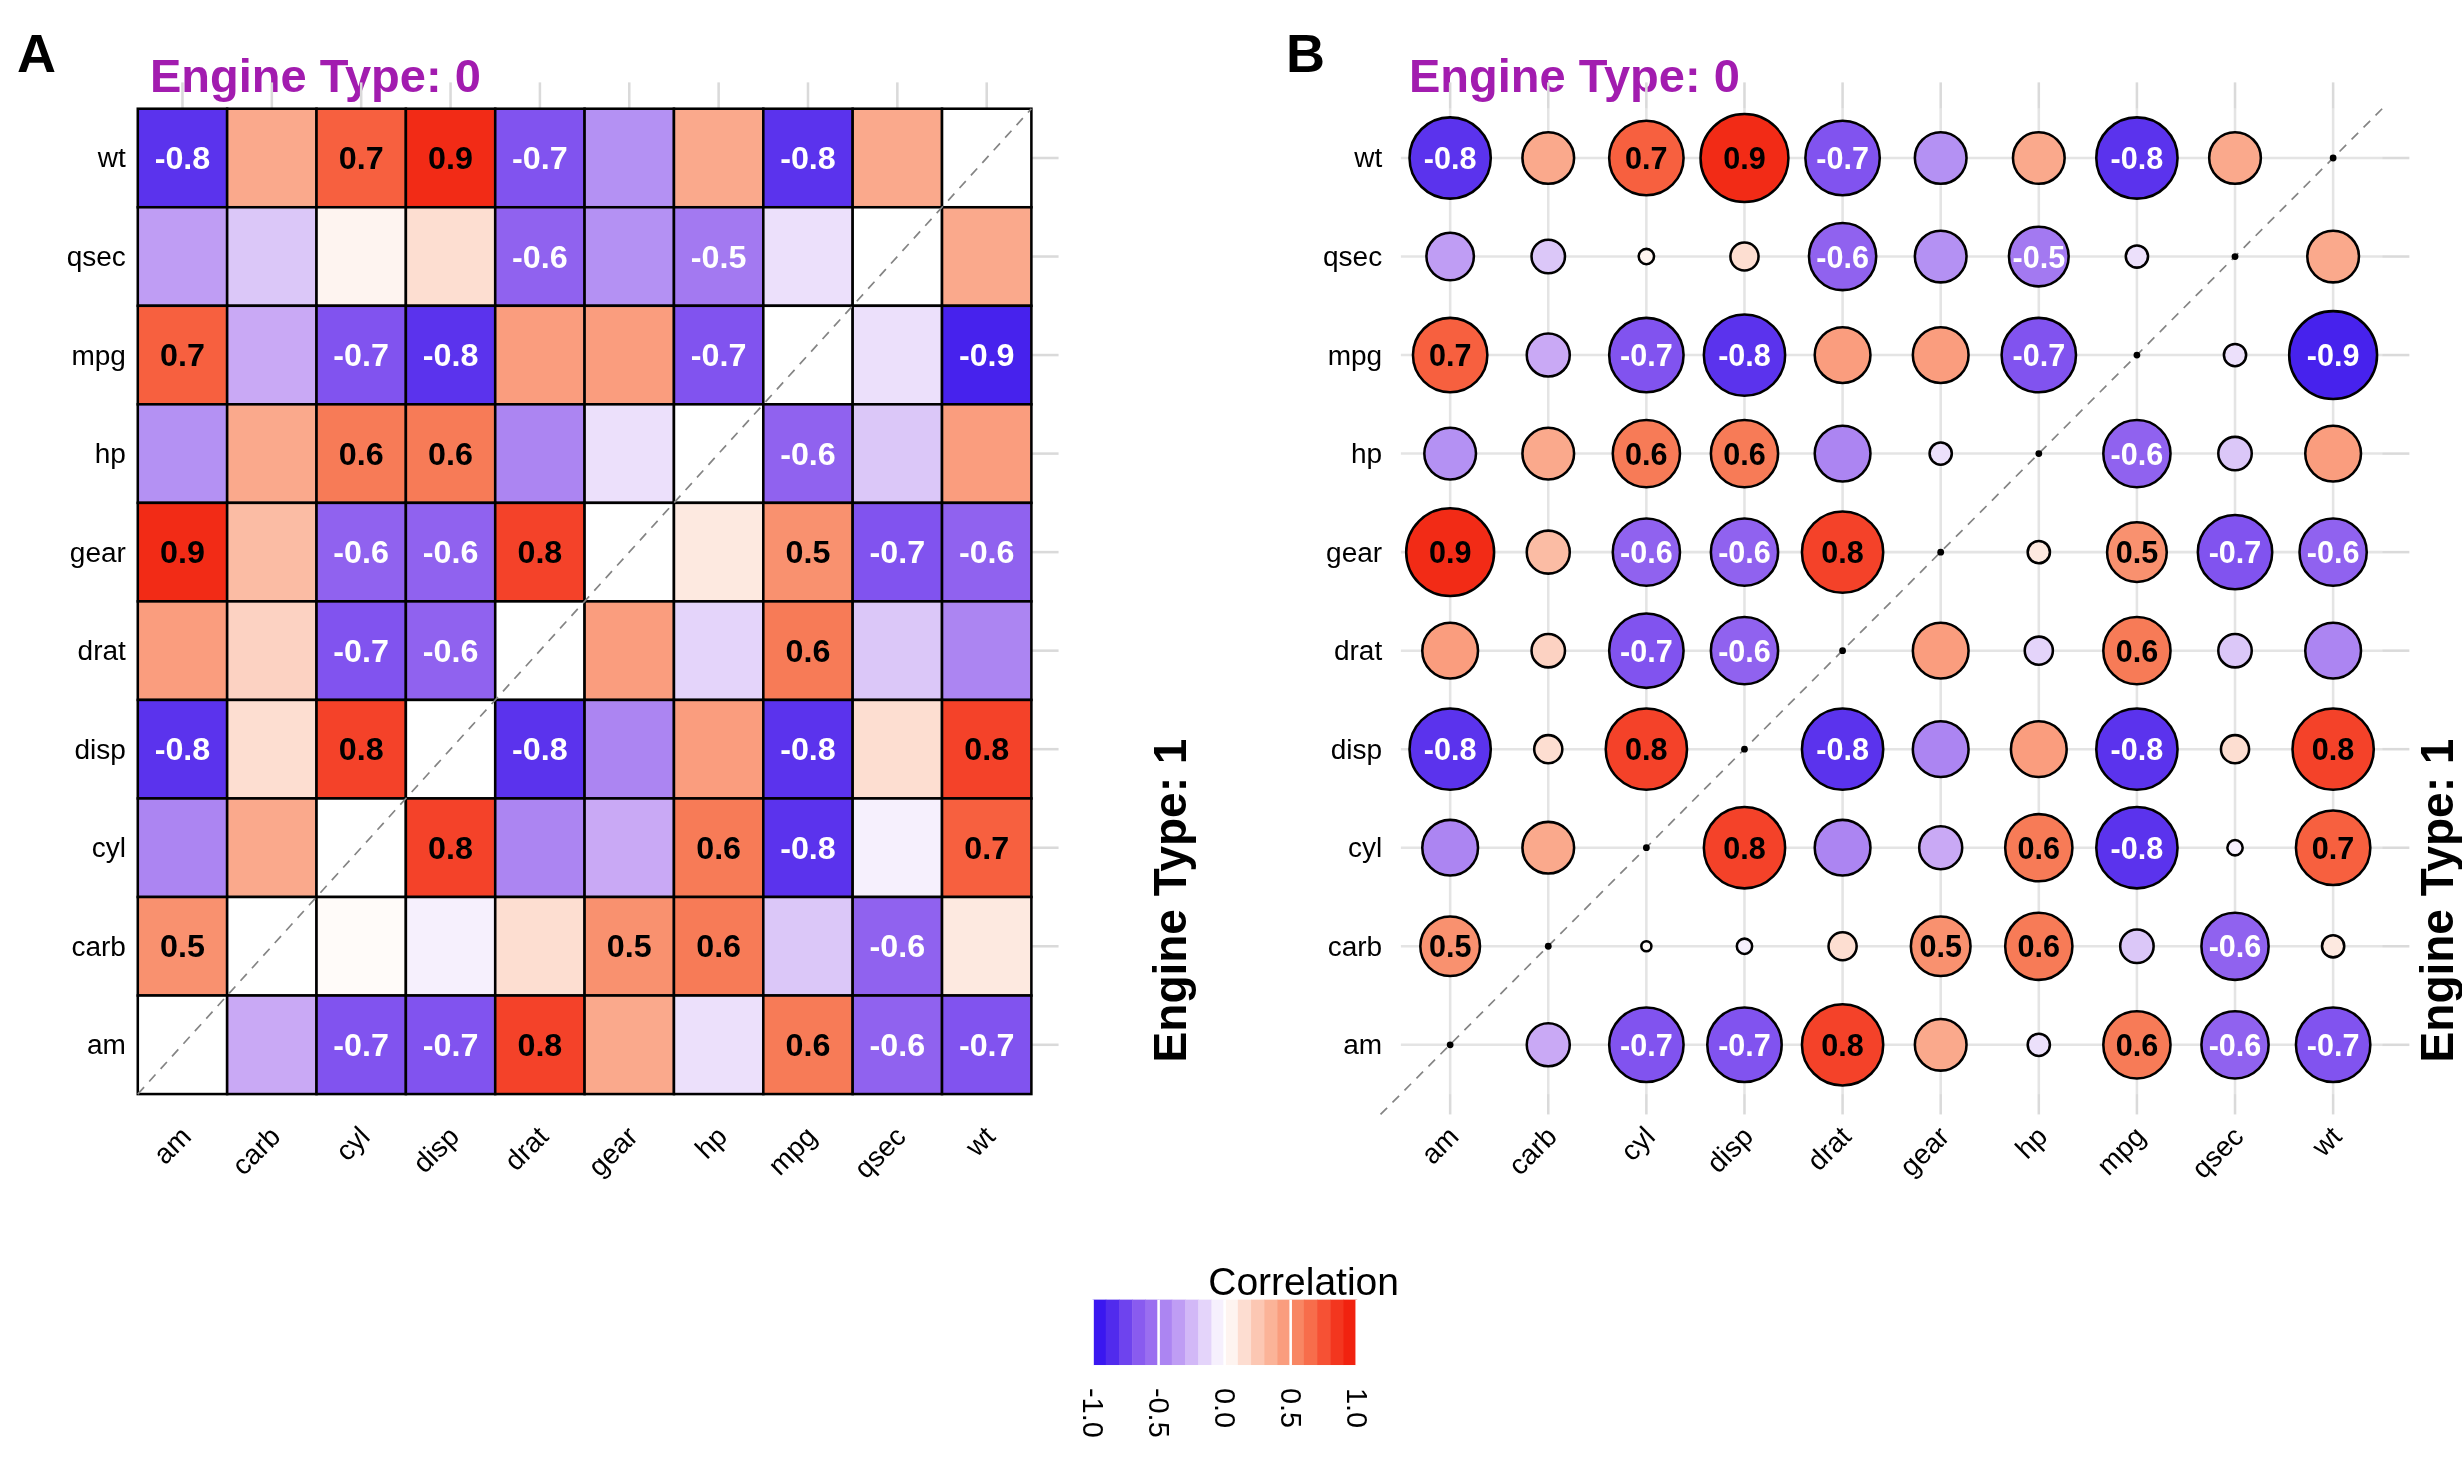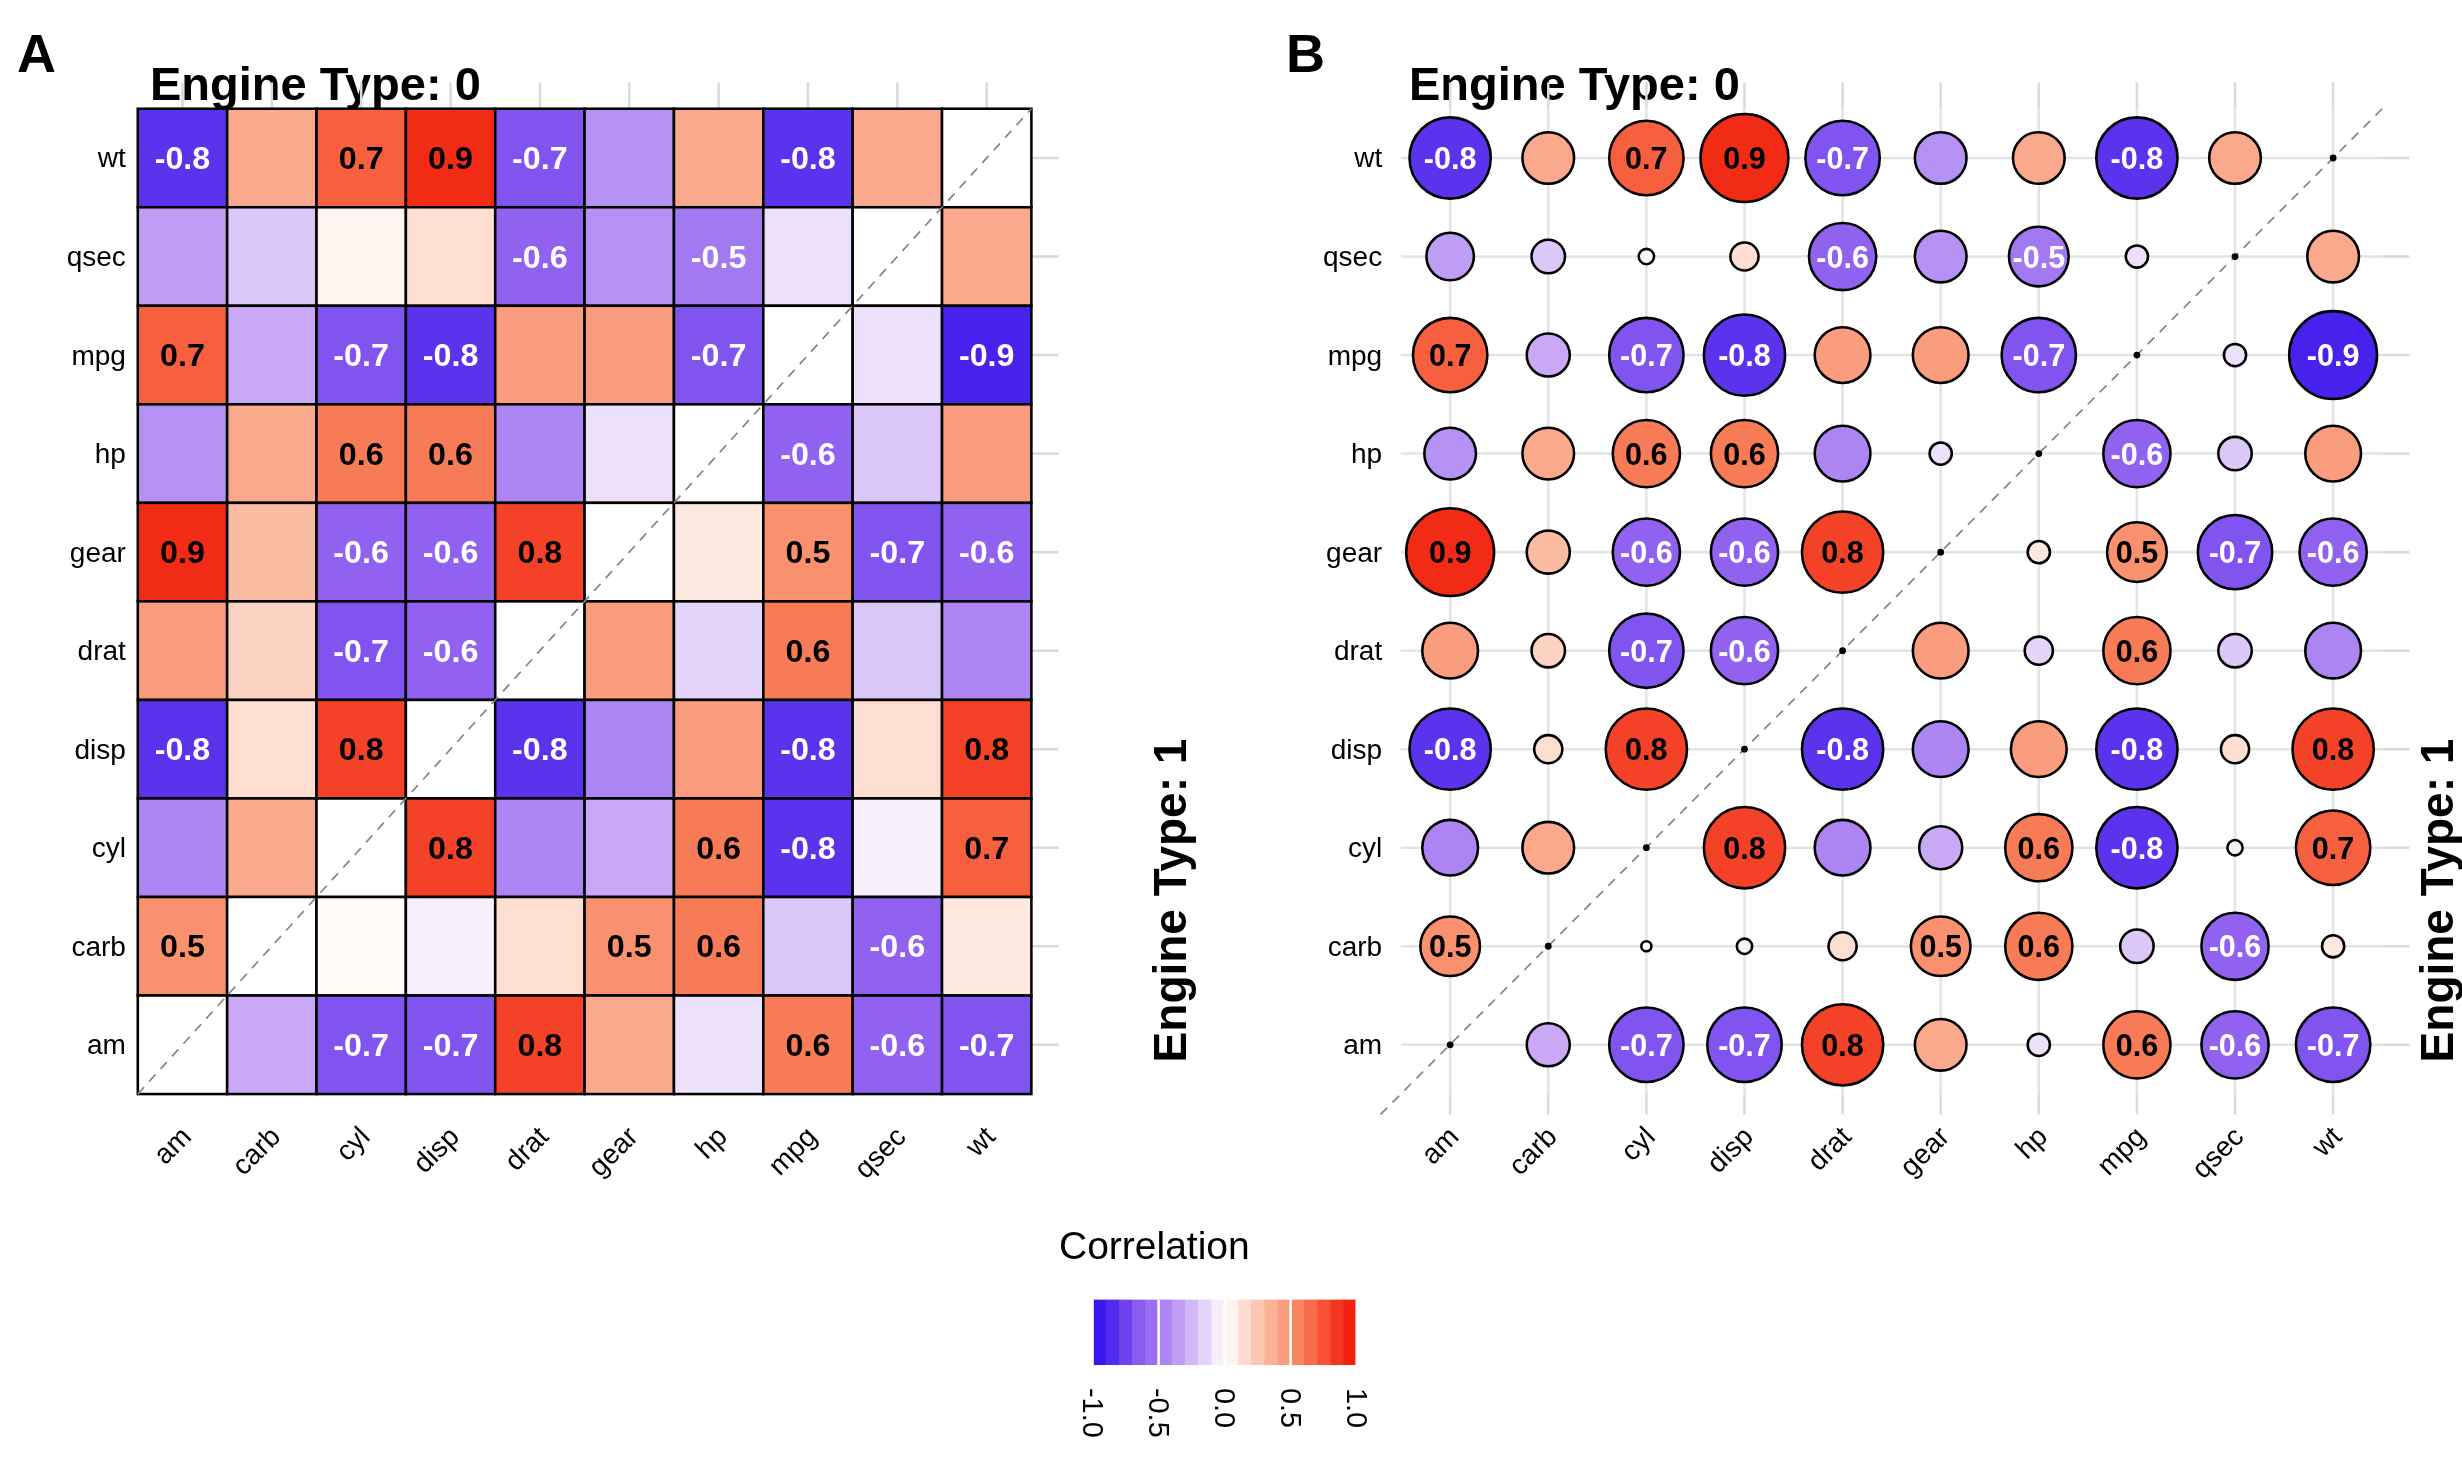--- a/index.html
+++ b/index.html
@@ -1,23 +1,23 @@
 <!DOCTYPE html>
 <html style="font-size:13.6px"><head>
 <meta charset="utf-8">
 <style>
   html,body{margin:0;padding:0;background:#ffffff;}
   body{width:2462px;height:1478px;font-family:"Liberation Sans",sans-serif;position:relative;overflow:hidden;}
   #page{position:absolute;left:0;top:0;width:2462px;height:1478px;}
   #plot{position:absolute;left:0;top:0;width:2462px;height:1478px;}
   .panel-letter{position:absolute;font-size:54px;font-weight:bold;color:#000;}
-  .panel-title{position:absolute;font-size:47px;font-weight:bold;color:#000000;white-space:nowrap;margin-top:8px;}
+  .panel-title{position:absolute;font-size:47px;font-weight:bold;color:#a21caf;white-space:nowrap;}
   .strip{position:absolute;width:442px;height:53px;line-height:53px;text-align:center;
          font-size:46px;font-weight:bold;color:#000;transform:rotate(-90deg);white-space:nowrap;}
-  .legend-title{position:absolute;left:1059px;top:1224px;width:340px;text-align:left;
+  .legend-title{position:absolute;left:1059px;top:1260px;width:340px;text-align:right;
          font-size:39px;color:#000;}
   svg text{font-family:"Liberation Sans",sans-serif;}
 </style>
 </head>
 <body>
 
 <div id="page">
   <div class="panel-letter" style="left:17px;top:22px;">A</div>
   <div class="panel-title" style="left:150px;top:48px;">Engine Type: 0</div>
   <div class="strip" style="left:949px;top:874px;">Engine Type: 1</div>

